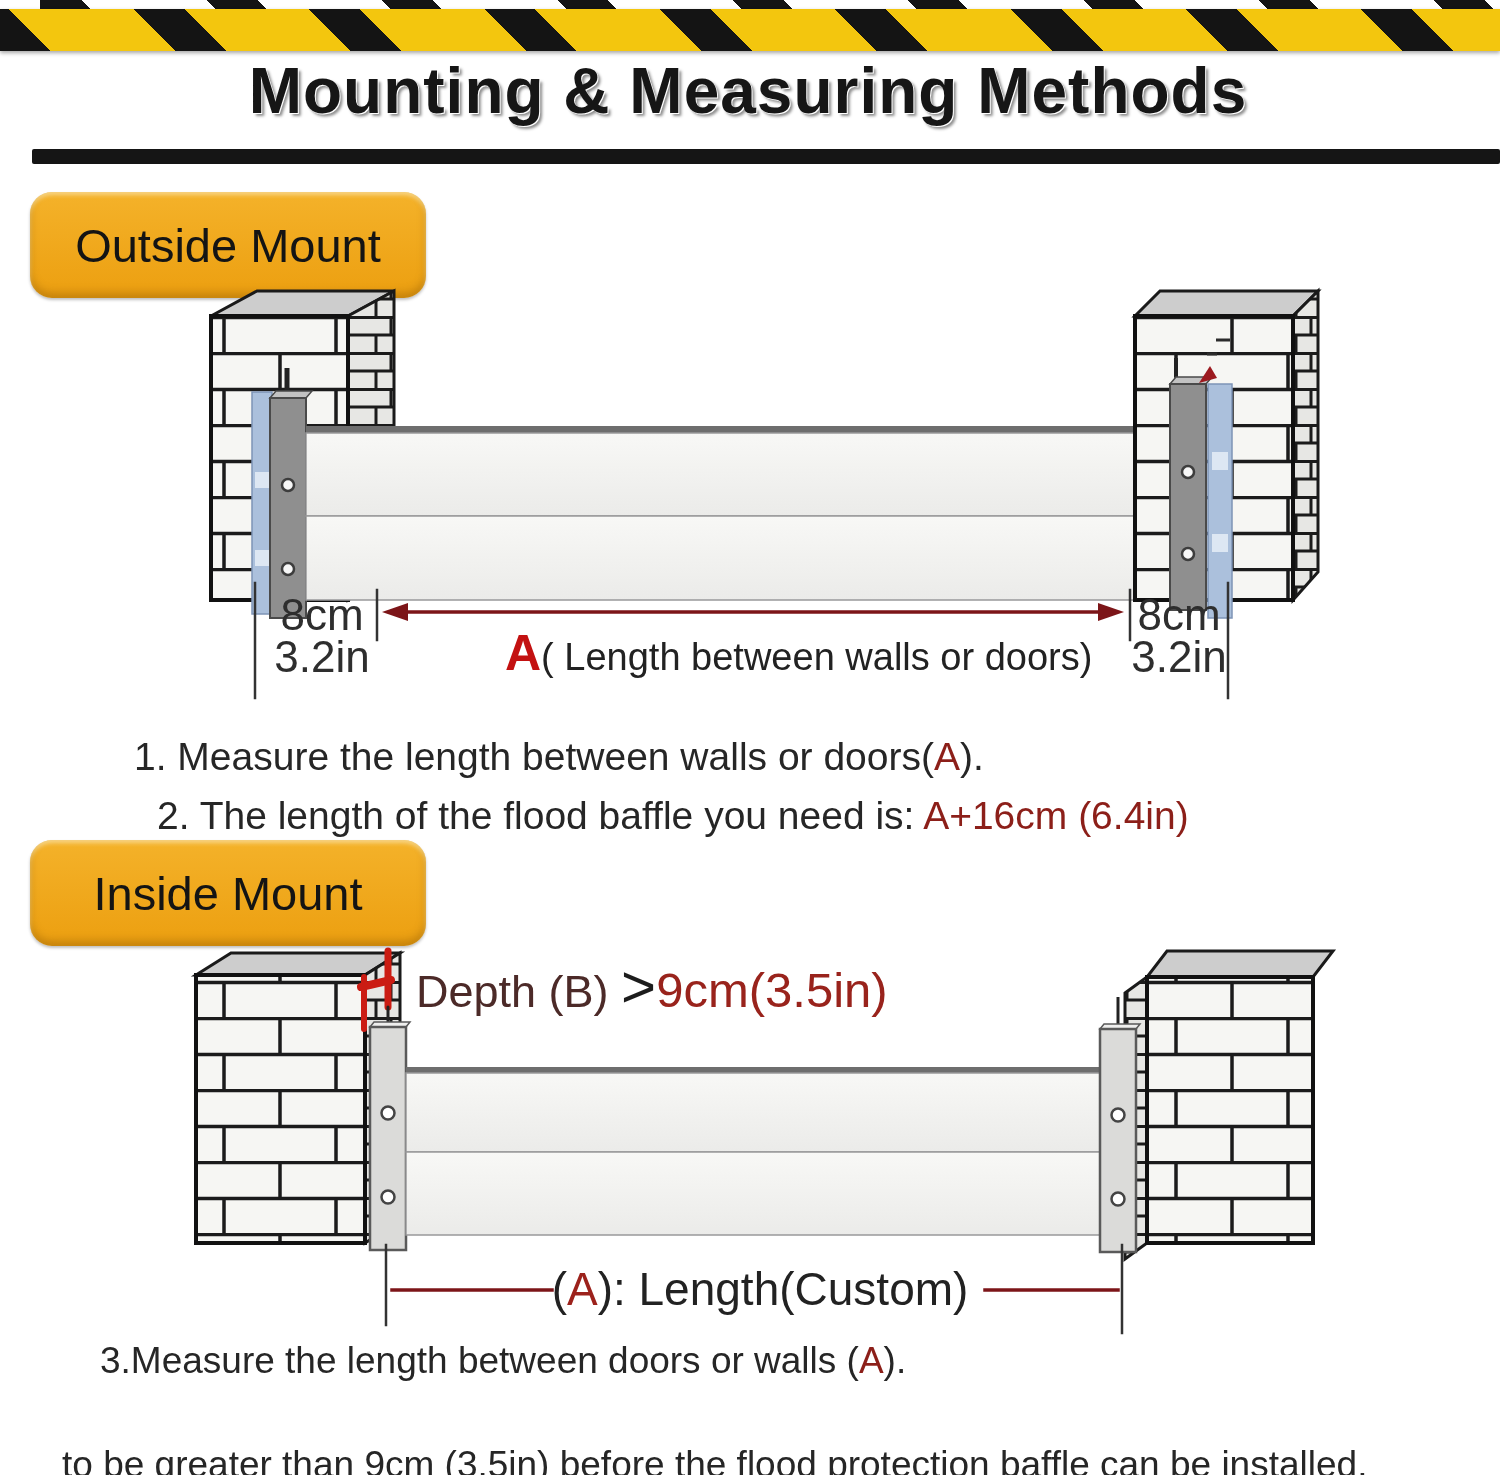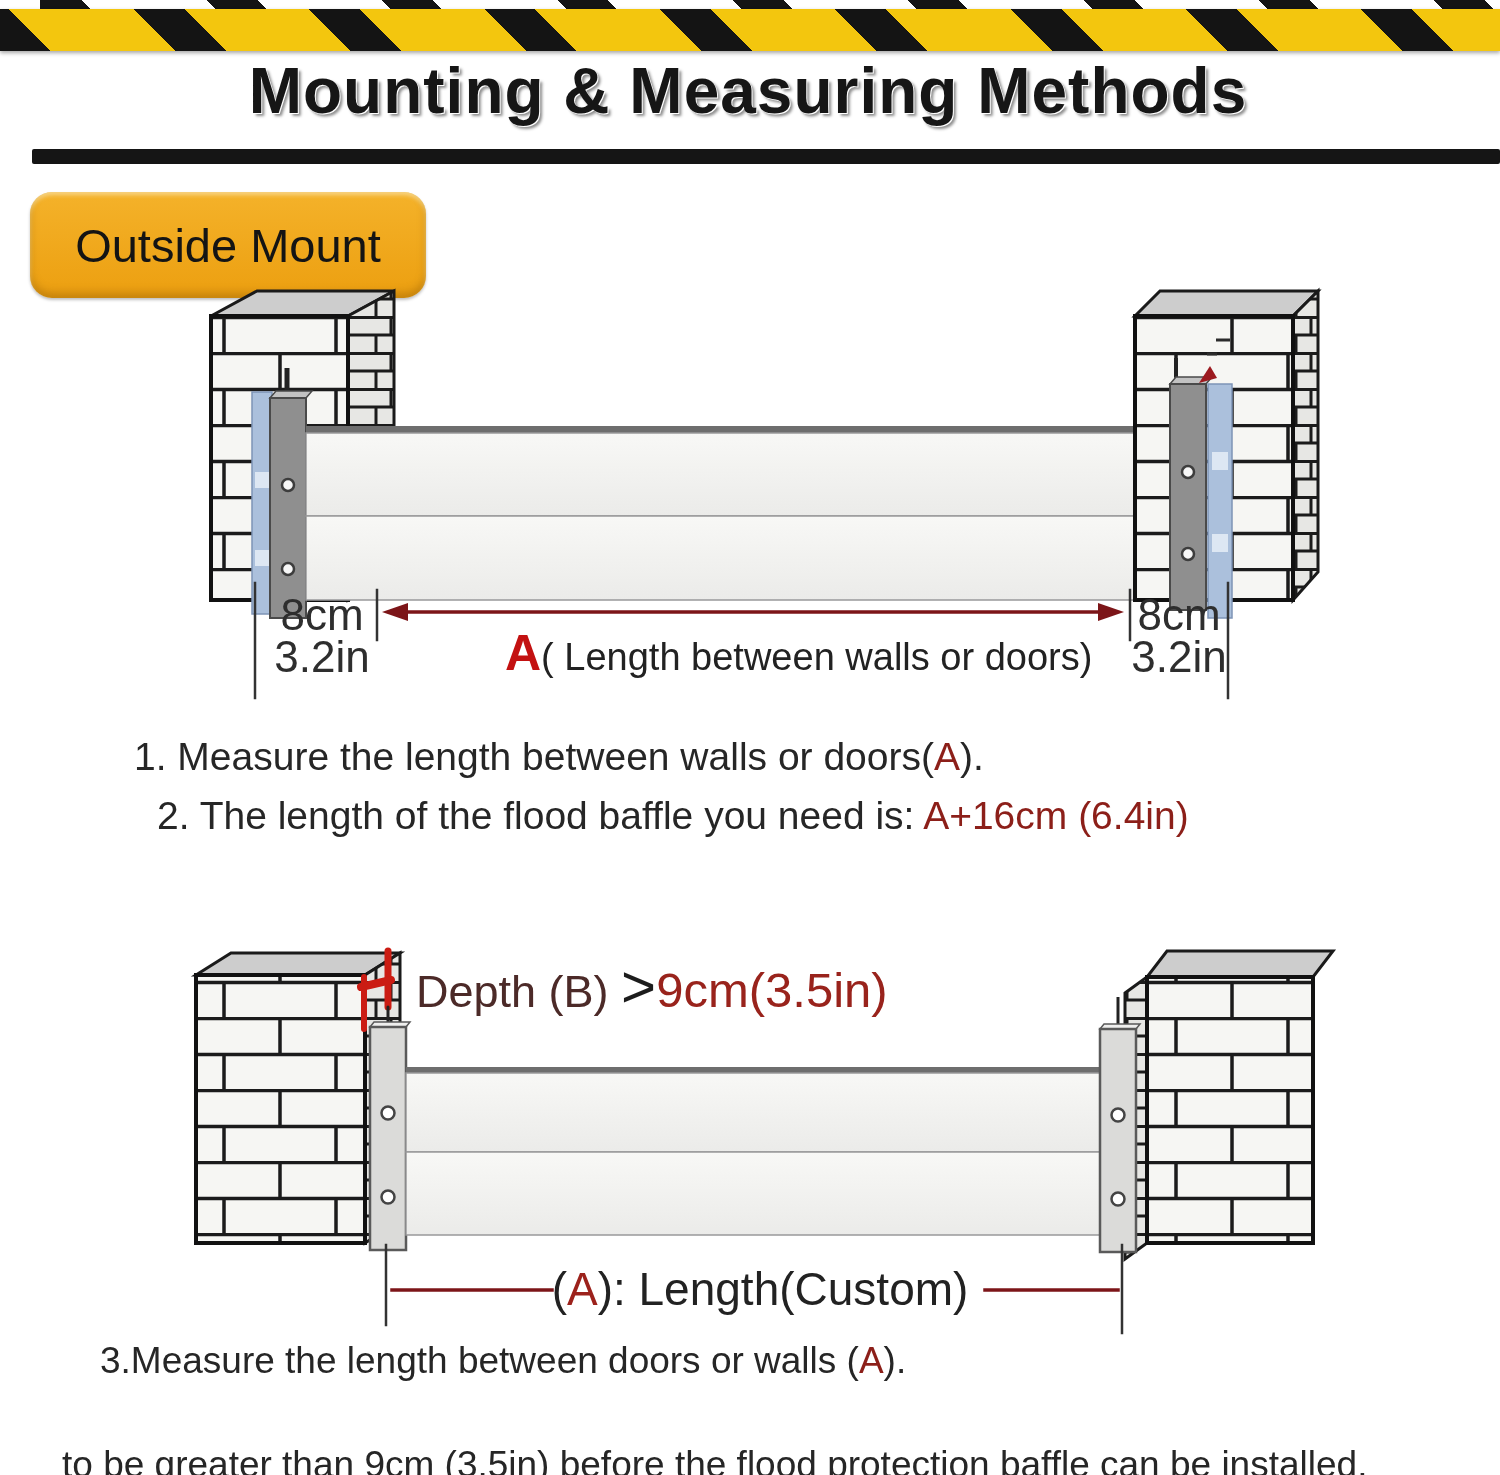--- a/index.html
+++ b/index.html
@@ -132,20 +132,23 @@
       <text x="322" y="392" font-size="44" text-anchor="middle">3.2in</text>
       <text x="1179" y="350" font-size="44" text-anchor="middle">8cm</text>
       <text x="1179" y="392" font-size="44" text-anchor="middle">3.2in</text>
       <text x="505" y="390"><tspan font-size="50" font-weight="700" fill="#c31111">A</tspan><tspan font-size="38" fill="#222">( Length between walls or doors)</tspan></text>
     </g>
   </svg>
 
   <div class="step out-step1"><span>1. Measure the length between walls or doors(</span><span class="hl">A</span><span>).</span></div>
   <div class="step out-step2"><span>2. The length of the flood baffle you need is: </span><span class="hl">A+16cm (6.4in)</span><span></span></div>
 
+  <div class="badge inside">
+    <span>Inside Mount</span>
+  </div>
 
   <svg class="diagram inside" viewBox="0 0 1500 390">
 
     <g>
       <polygon points="196,30 365,30 400,8 231,8" fill="#cdcdcd" stroke="#1a1a1a" stroke-width="3"></polygon>
       <polygon points="365,30 400,8 400,276 365,298" fill="url(#brickSide)" stroke="#1a1a1a" stroke-width="3"></polygon>
       <rect x="196" y="30" width="169" height="268" fill="url(#brick)" stroke="#111" stroke-width="4"></rect>
     </g>
 
     <g stroke="#cb1c13" stroke-linecap="round">

